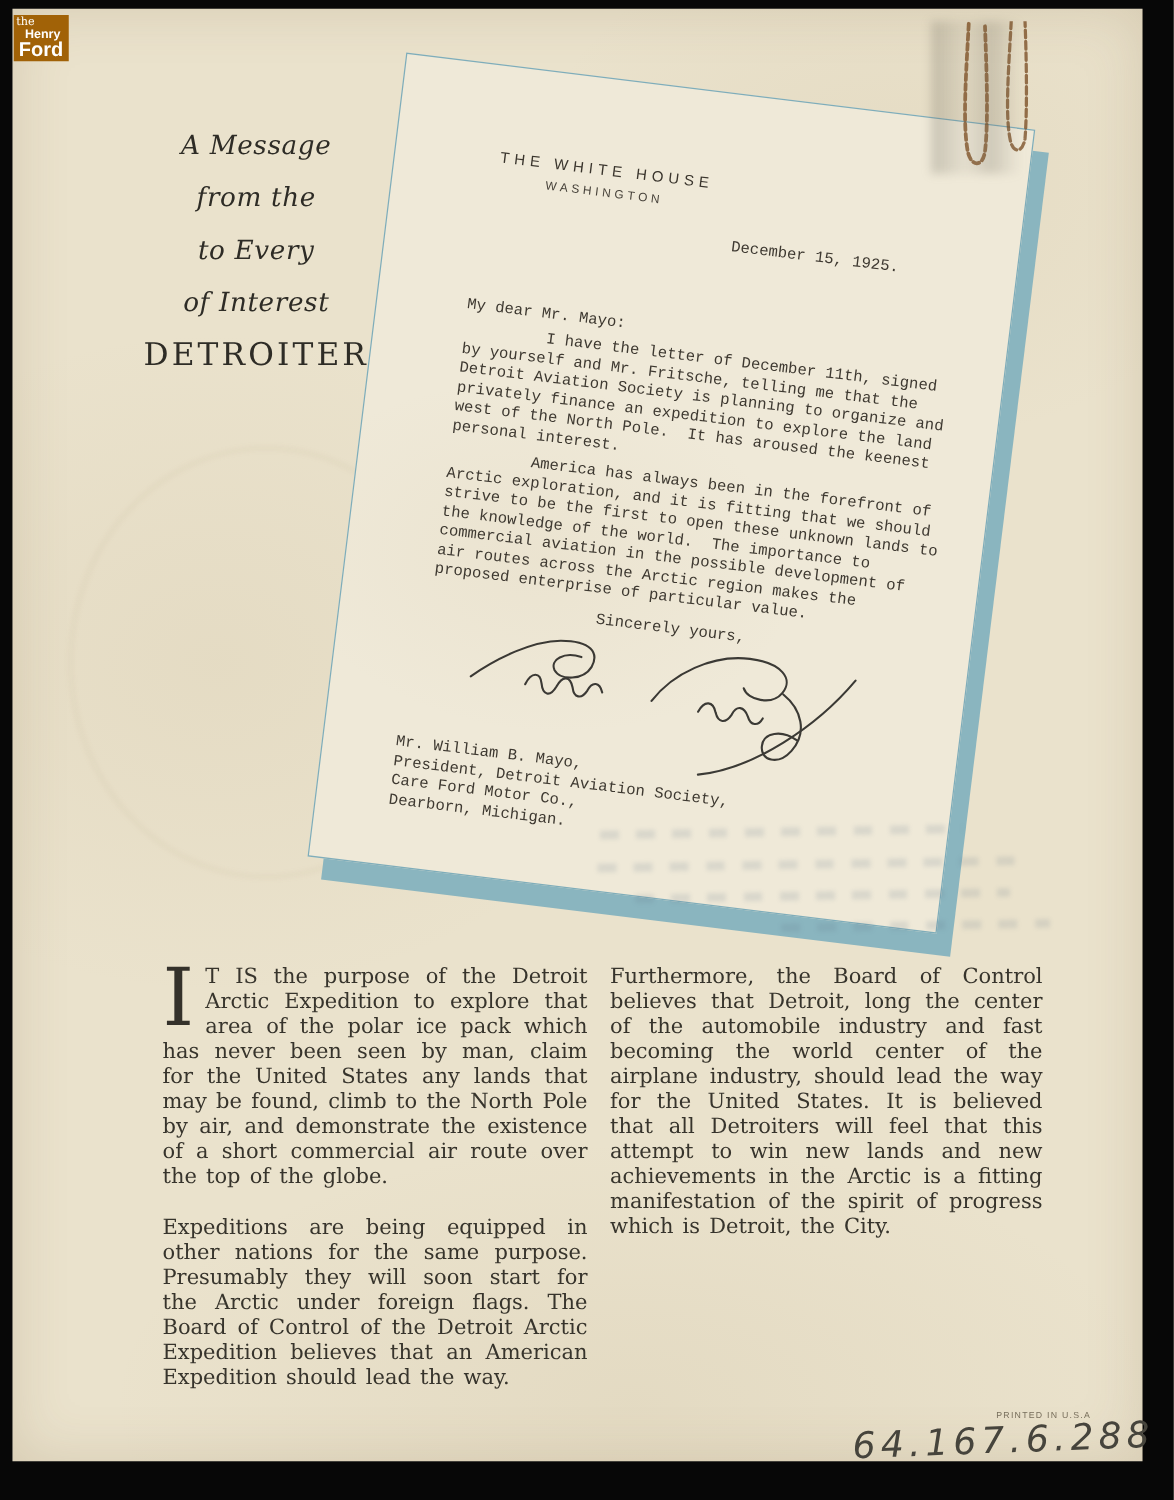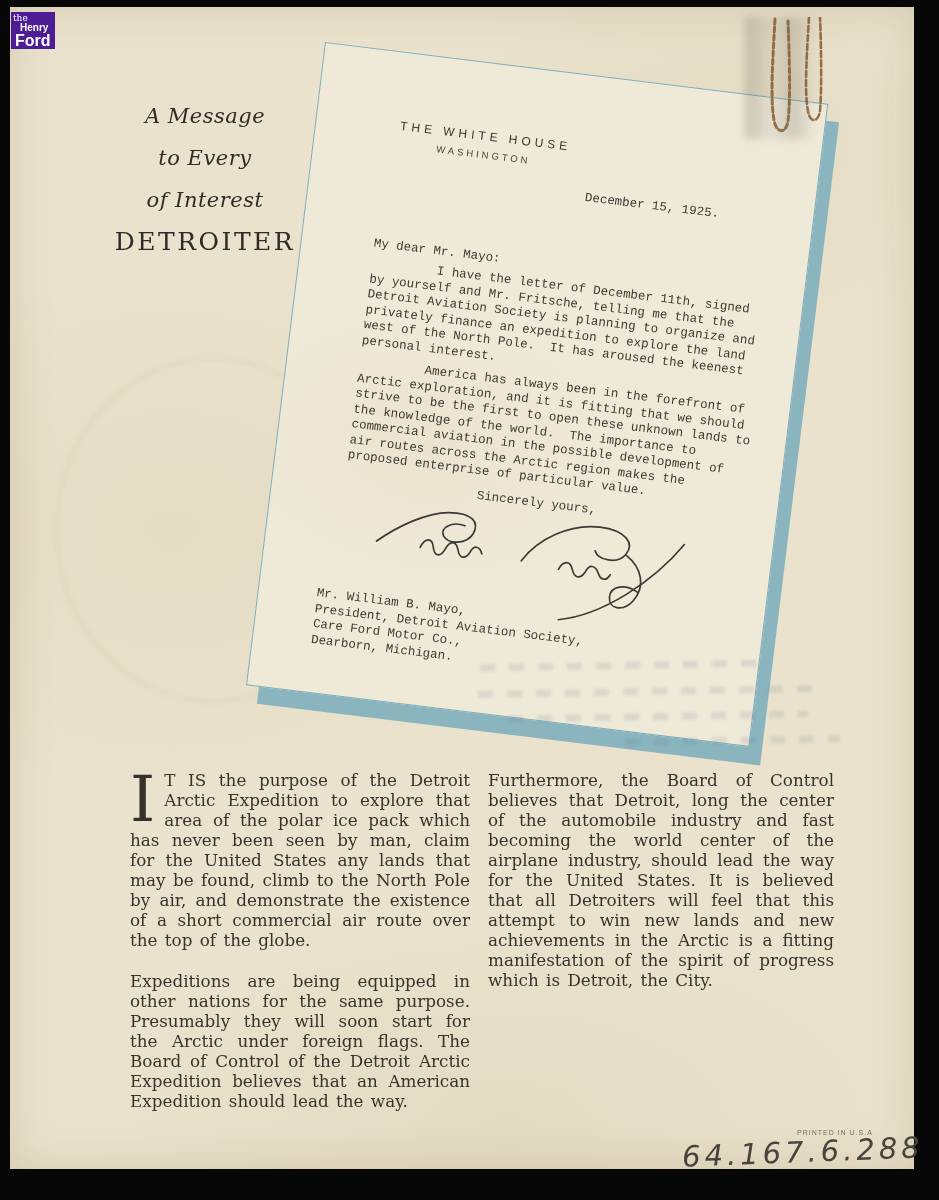--- a/index.html
+++ b/index.html
@@ -19,21 +19,21 @@
     box-shadow:inset 0 0 45px rgba(120,95,55,.18);
   }
   
   .ring{
     position:absolute;left:45px;top:350px;width:310px;height:340px;border-radius:50%;
     border:3px solid rgba(150,130,90,.07);filter:blur(2px);
   }
   
   .hf-logo{
     position:absolute;left:11px;top:12px;width:44px;height:37px;z-index:9;
-    background:#4c1d95;color:#fff;
+    background:#a16207;color:#fff;
     font-family:"Liberation Sans", sans-serif;line-height:1;
     padding:2px 0 0 3px;box-sizing:border-box;
   }
   .hf-the{display:block;font-size:9px;font-family:"DejaVu Serif",serif;margin-left:-1px;}
   .hf-henry{display:block;font-size:10px;font-weight:bold;letter-spacing:0;margin:0 0 0 6px;}
   .hf-ford{display:block;font-size:16px;font-weight:bold;margin:0 0 0 1px;}
   
   .heading{
     position:absolute;left:55px;top:88px;width:280px;text-align:center;
     color:#2e2c26;z-index:1;
@@ -102,20 +102,21 @@
   }
 </style>
 </head>
 <body>
 
 <div class="paper">
   <div class="ring"></div>
 
   <div class="heading">
     <div class="it">A Message</div>
+    <div class="it">from the</div>
     <div class="it">to Every</div>
     <div class="it">of Interest</div>
     <div class="caps">DETROITER</div>
   </div>
 
   <div class="ghost" style="left:470px;top:655px;width:290px;transform:rotate(-1deg);"></div>
   <div class="ghost" style="left:468px;top:681px;width:335px;transform:rotate(-1deg);"></div>
   <div class="ghost" style="left:498px;top:706px;width:300px;transform:rotate(-1deg);"></div>
   <div class="ghost" style="left:615px;top:730px;width:215px;transform:rotate(-1deg);"></div>
 

